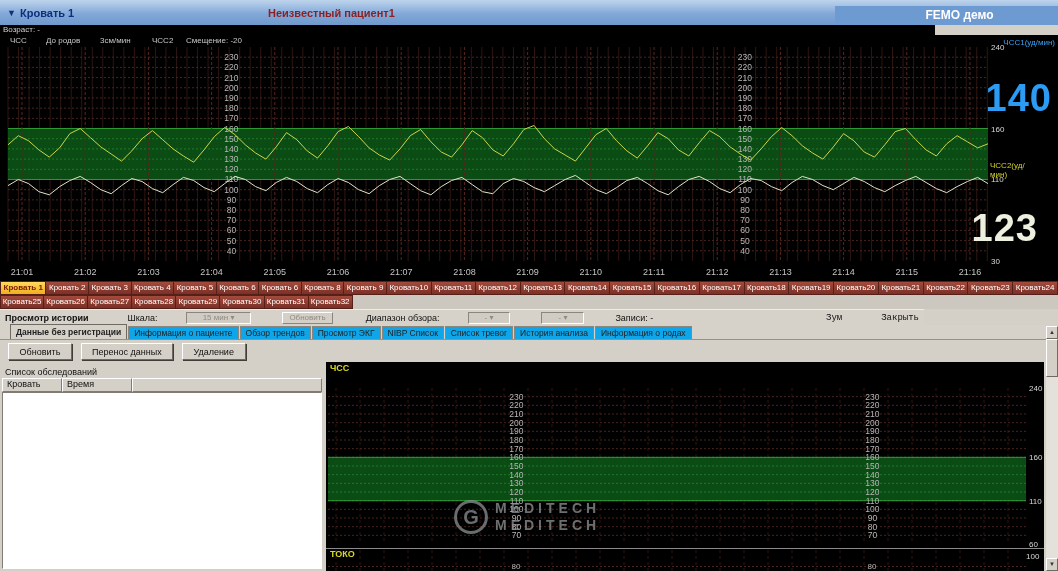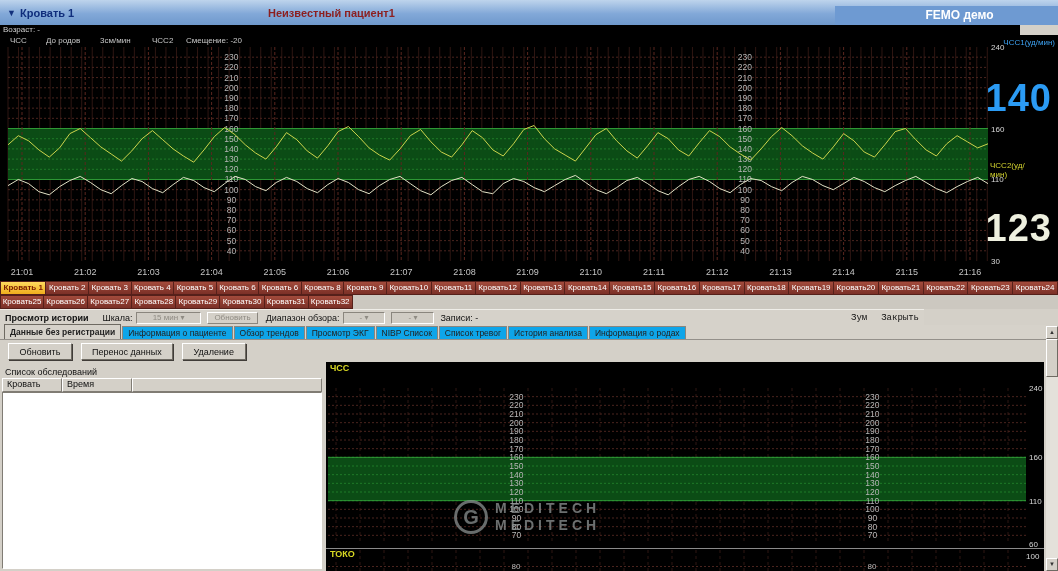--- a/index.html
+++ b/index.html
@@ -8,53 +8,53 @@
 
   
   .titlebar{position:absolute;left:0;top:0;width:1058px;height:25px;background:linear-gradient(#bed4ec,#82a8d8 55%,#6f99cc);}
   .tb-caret{position:absolute;left:7px;top:8px;font-size:9px;color:#12307c;cursor:default;}
   .tb-bed{position:absolute;left:20px;top:7px;font-size:11px;font-weight:bold;color:#102e7c;}
   .tb-patient{position:absolute;left:268px;top:7px;font-size:11px;font-weight:bold;color:#8c1f1f;}
   .tb-alarm{position:absolute;left:565px;top:6px;width:270px;height:19px;background:#f6a400;color:#1d1000;font-weight:bold;font-size:12px;text-align:center;line-height:19px;}
   .tb-app{position:absolute;left:835px;top:6px;width:249px;height:19px;background:#6e9ad2;color:#fff;font-weight:bold;font-size:12px;text-align:center;line-height:19px;}
 
   
-  .agebar{position:absolute;left:0;top:25px;width:1020px;height:10px;background:#000;color:#cfcfcf;font-size:8px;line-height:10px;padding-left:3px;}
+  .agebar{position:absolute;left:0;top:25px;width:935px;height:10px;background:#000;color:#cfcfcf;font-size:8px;line-height:10px;padding-left:3px;}
 
   
   .trend{position:absolute;left:0;top:35px;width:1058px;height:246px;background:#000;}
   .trend-hdr{position:absolute;top:1px;font-size:8px;color:#c9c9c9;white-space:nowrap;}
   #top-chart{position:absolute;left:0;top:0;}
   .numcol{position:absolute;left:990px;top:0;width:68px;height:246px;}
   .hr1-label{position:absolute;top:3px;right:3px;font-size:8px;color:#3da2f2;}
   .hr1-value{position:absolute;top:42px;right:6px;font-size:38px;font-weight:bold;color:#2b9bf4;letter-spacing:1px;}
   .hr2-label{position:absolute;top:126px;right:18px;font-size:8px;color:#d3d32f;}
-  .hr2-value{position:absolute;top:172px;right:6px;font-size:38px;font-weight:bold;color:#eef0df;letter-spacing:1px;}
+  .hr2-value{position:absolute;top:172px;right:20px;font-size:38px;font-weight:bold;color:#eef0df;letter-spacing:1px;}
 
   
   .bedrow{position:absolute;left:0;width:1058px;height:14px;display:flex;background:#c8c4bc;}
   .bedrow1{top:281px;}
   .bedrow2{top:295px;}
   .bedtab{flex:1 1 auto;background:linear-gradient(#a34b3c,#7b3027);color:#fff;font-size:8px;line-height:12px;text-align:center;border:1px solid #55201a;border-left:none;white-space:nowrap;overflow:hidden;cursor:default;}
   .bedtab:first-child{border-left:1px solid #55201a;}
   .bedtab.active{background:linear-gradient(#ffd95e,#f0ae1c);color:#7a1a00;font-weight:bold;}
   .bedtab.fixed{flex:0 0 44.1px;}
   .bedfiller{flex:1 1 auto;background:#ccc8c0;}
 
   
-  .histbar{position:absolute;left:0;top:309px;width:924px;height:16px;background:#d6d2ca;border-top:1px solid #efede8;display:flex;align-items:center;font-size:9px;color:#111;padding:0 5px;}
+  .histbar{position:absolute;left:0;top:309px;width:924px;height:16px;background:#d6d2ca;border-top:1px solid #efede8;display:flex;align-items:center;font-size:9px;color:#111;padding:0 5px;gap:25px;}
   .hb-title{font-weight:bold;margin-right:14px;}
   .hb-label{margin-right:3px;}
   .mini-select{height:12px;border:1px solid;border-color:#8a867e #fff #fff #8a867e;background:#d0ccc4;color:#8f8b83;font-size:8px;line-height:10px;padding:0 16px;margin-right:6px;white-space:nowrap;}
   .mini-btn{height:12px;border:1px solid;border-color:#fff #8a867e #8a867e #fff;background:#d4d0c8;color:#8f8b83;font-size:8px;line-height:10px;padding:0 6px;margin-right:8px;}
   .hb-spacer{flex:1;}
   .hb-link{margin-left:14px;color:#111;cursor:default;font-family:Liberation Mono, monospace;}
 
   
-  .tabstrip{position:absolute;left:0;top:325px;width:1046px;height:15px;background:#d6d2ca;border-bottom:1px solid #94908a;display:flex;align-items:flex-end;padding-left:4px;}
+  .tabstrip{position:absolute;left:0;top:325px;width:1046px;height:15px;background:#d6d2ca;border-bottom:1px solid #94908a;display:flex;align-items:flex-end;padding-left:10px;}
   .ts-tab{font-size:8.5px;line-height:12px;padding:0 5px;border:1px solid #8a867e;border-bottom:none;background:#0ea5e9;margin-right:1px;color:#222;white-space:nowrap;cursor:default;}
   .ts-tab.active{background:#d6d2ca;line-height:14px;font-weight:bold;border-color:#6e6a62;}
 
   
   .content{position:absolute;left:0;top:340px;width:1058px;height:231px;background:#d4d0c8;}
   .btnrow{position:absolute;left:8px;top:3px;display:flex;gap:9px;}
   .btn{height:17px;min-width:64px;padding:0 10px;background:#d4d0c8;border:1px solid;border-color:#fff #6e6a62 #6e6a62 #fff;box-shadow:1px 1px 0 #403c38;font-size:9px;font-family:"Liberation Sans",sans-serif;color:#111;cursor:default;}
   .list-title{position:absolute;left:5px;top:27px;font-size:9px;color:#111;}
   .table-header{position:absolute;left:2px;top:38px;width:320px;height:14px;display:flex;}
   .th-cell{border:1px solid;border-color:#fff #807c74 #807c74 #fff;background:#d4d0c8;font-size:9px;line-height:11px;padding-left:4px;color:#111;cursor:default;}

